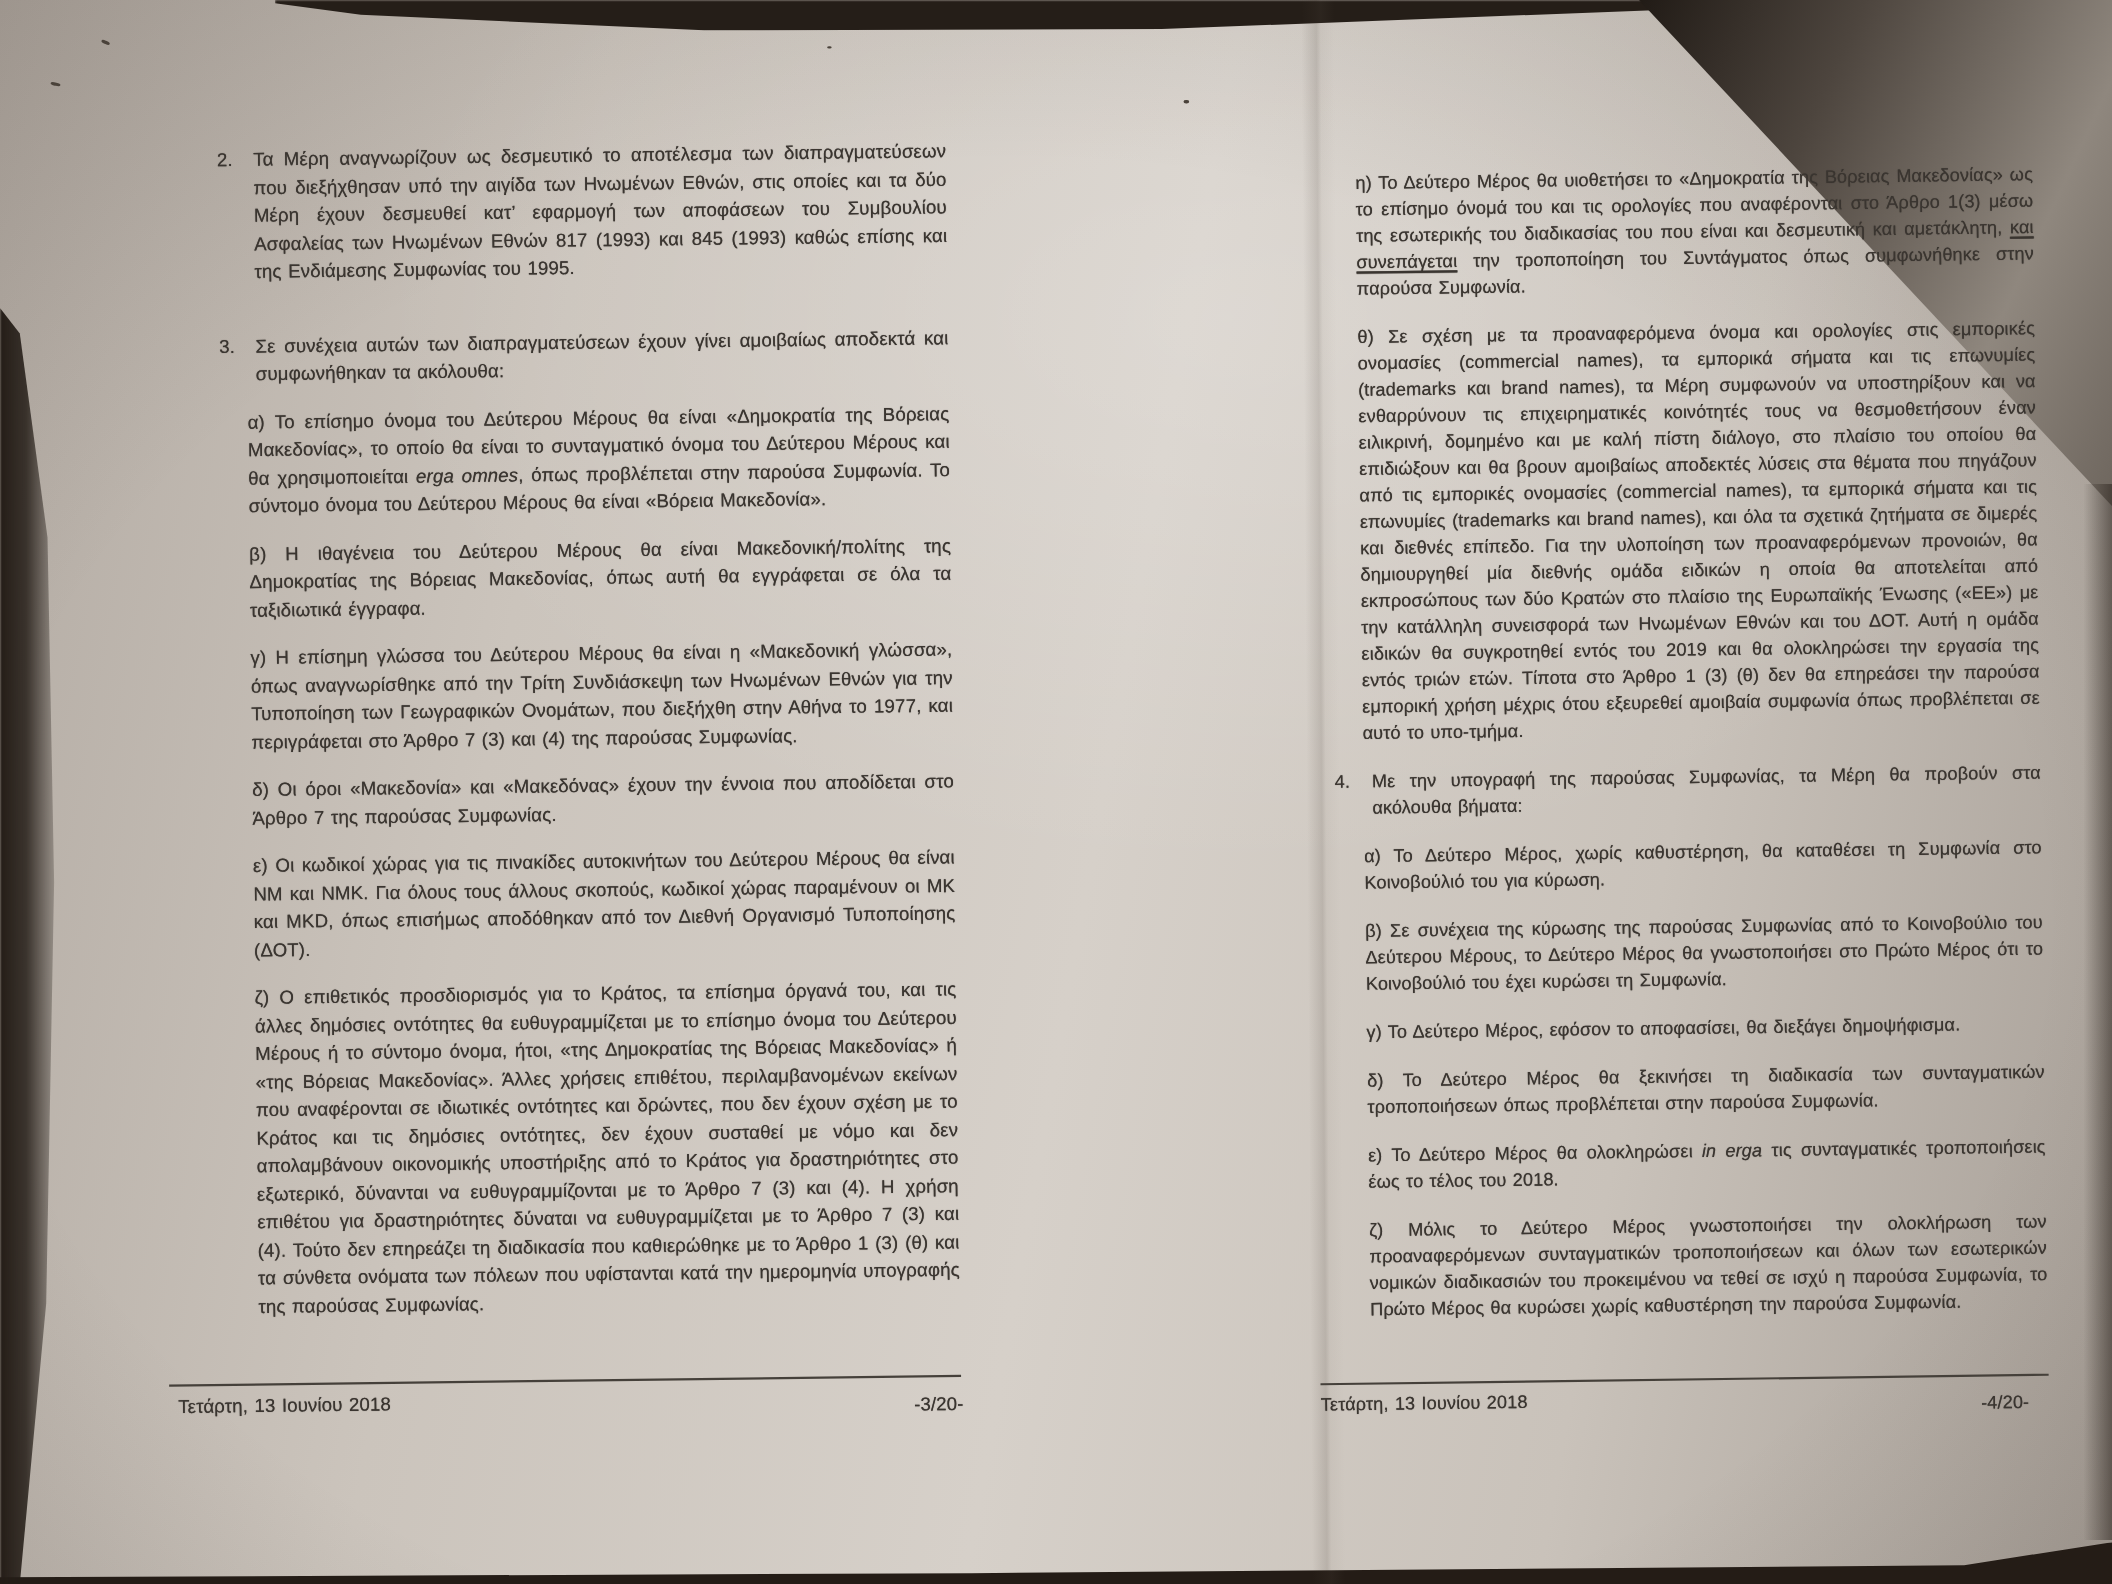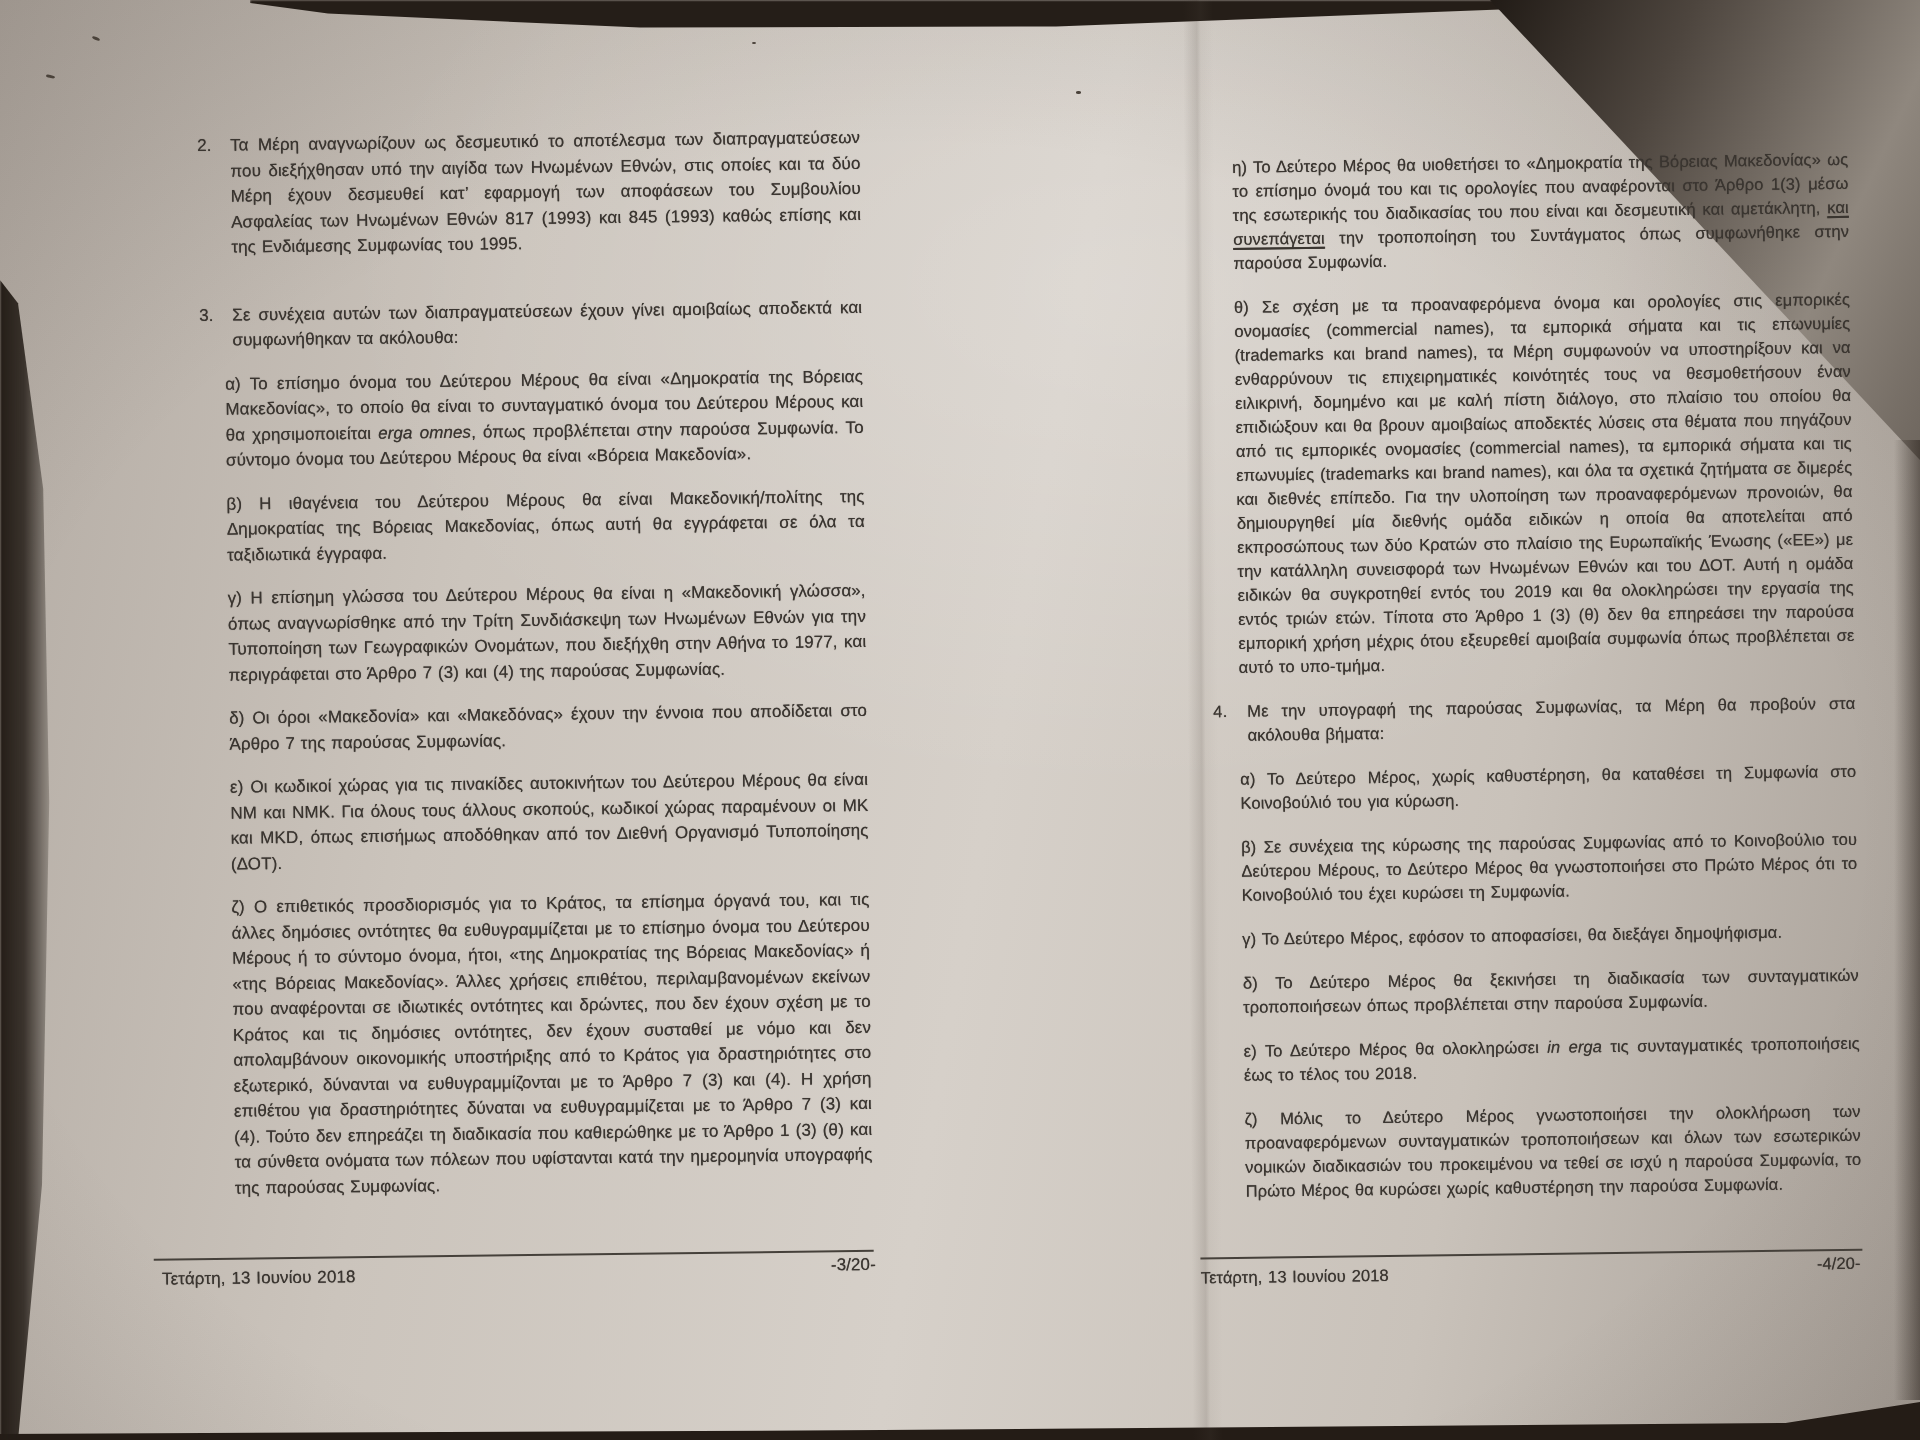--- a/index.html
+++ b/index.html
@@ -58,23 +58,23 @@
   .page-right .num{flex:none;width:34px;}
 
   .nbody{flex:1;text-align:justify;}
 
   .rule{position:absolute;height:2px;background:#45403a;}
   .page-left  .rule{left:0;top:1125px;width:720px;}
   .page-right .rule{left:0;top:1102px;width:662px;}
   .f-date{position:absolute;white-space:nowrap;}
   .page-left  .f-date{left:8px;top:1133px;}
   .page-right .f-date{left:0;top:1110px;}
-  .f-num{position:absolute;white-space:nowrap;}
+  .f-num{position:absolute;white-space:nowrap;margin-top:12px;}
   .page-left  .f-num{right:0;top:1127px;}
-  .page-right .f-num{right:2px;top:1104px;}
+  .page-right .f-num{right:18px;top:1104px;}
 </style>
 </head>
 <body>
 
 <div id="photo">
   <div class="paper"></div>
 
   <div class="bg-top"></div>
   <div class="bg-corner"></div>
   <div class="bg-right"></div>

